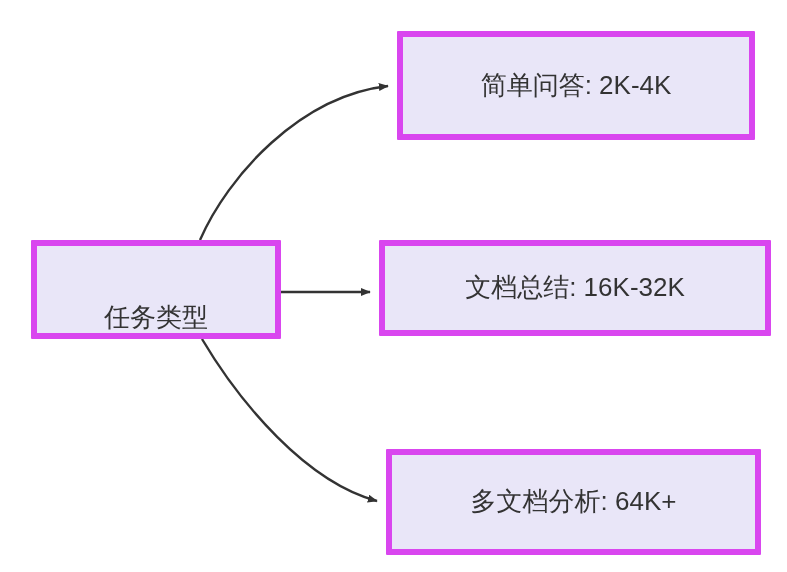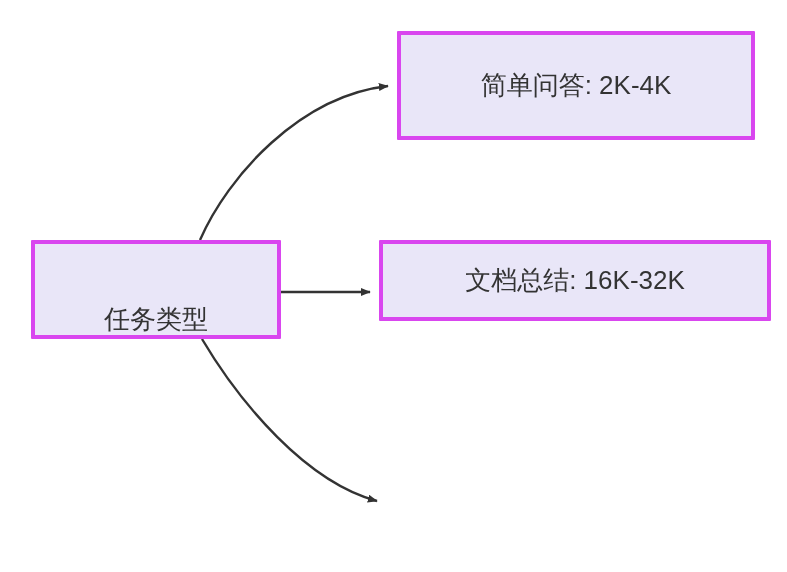--- a/index.html
+++ b/index.html
@@ -22,38 +22,38 @@
     left: 0;
     top: 0;
     width: 787px;
     height: 572px;
     pointer-events: none;
   }
   .node {
     position: absolute;
     box-sizing: border-box;
     background: #e9e6f8;
-    border: 4px solid #d946ef;
+    border: 6px solid #d946ef;
     border-radius: 1px;
     display: flex;
     align-items: center;
     justify-content: center;
     text-align: center;
   }
   .node-label {
     color: #333333;
     font-size: 26px;
     line-height: 1.2;
     letter-spacing: 0px;
     white-space: nowrap;
   }
   
   #node-root   { left: 31px;  top: 240px; width: 250px; height: 99px; align-items: flex-end;  }
   #node-simple { left: 397px; top: 31px;  width: 358px; height: 109px; }
-  #node-doc    { left: 379px; top: 240px; width: 392px; height: 81px; }
+  #node-doc    { left: 379px; top: 240px; width: 392px; height: 96px; }
   #node-multi  { left: 386px; top: 449px; width: 375px; height: 106px; }
 </style>
 </head>
 <body>
 
 <div id="canvas">
 
   <svg id="edge-layer" viewBox="0 0 787 572">
     <defs>
       <marker id="arrowhead" markerWidth="10" markerHeight="8" refX="9.2" refY="4" orient="auto" markerUnits="userSpaceOnUse">
@@ -73,14 +73,17 @@
   </div>
 
   <div class="node" id="node-simple">
     <span class="node-label">简单问答: 2K-4K</span>
   </div>
 
   <div class="node" id="node-doc">
     <span class="node-label">文档总结: 16K-32K</span>
   </div>
 
+  <div class="node" id="node-multi">
+    <span class="node-label">多文档分析: 64K+</span>
+  </div>
 
 </div>
 
 </body></html>

